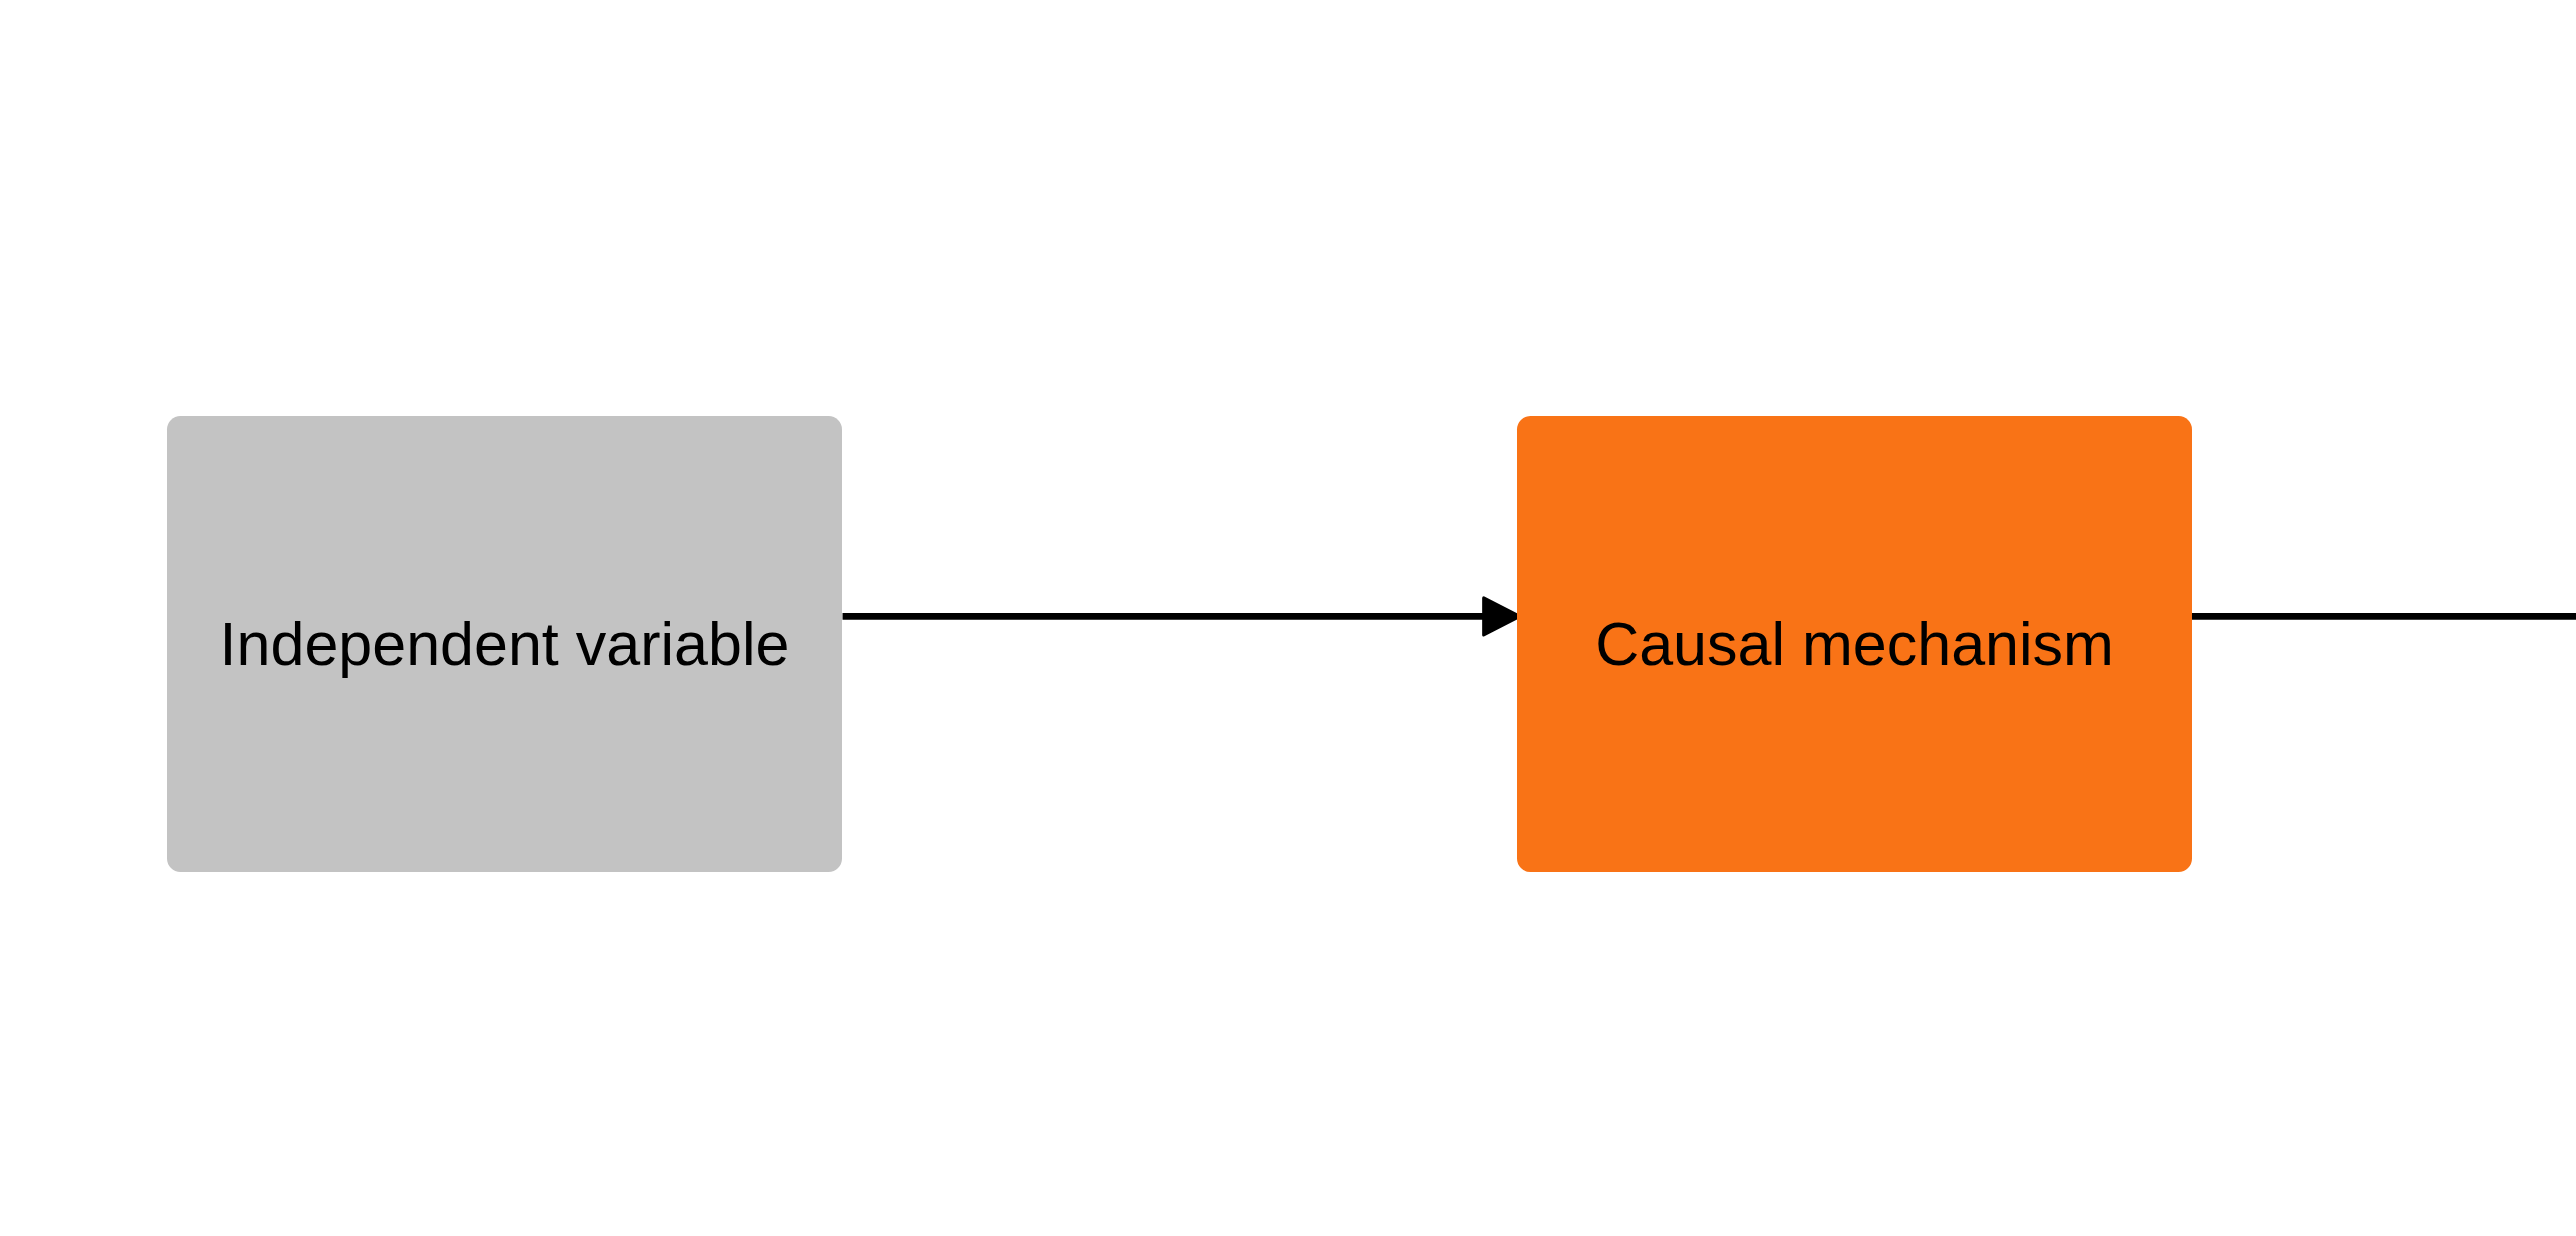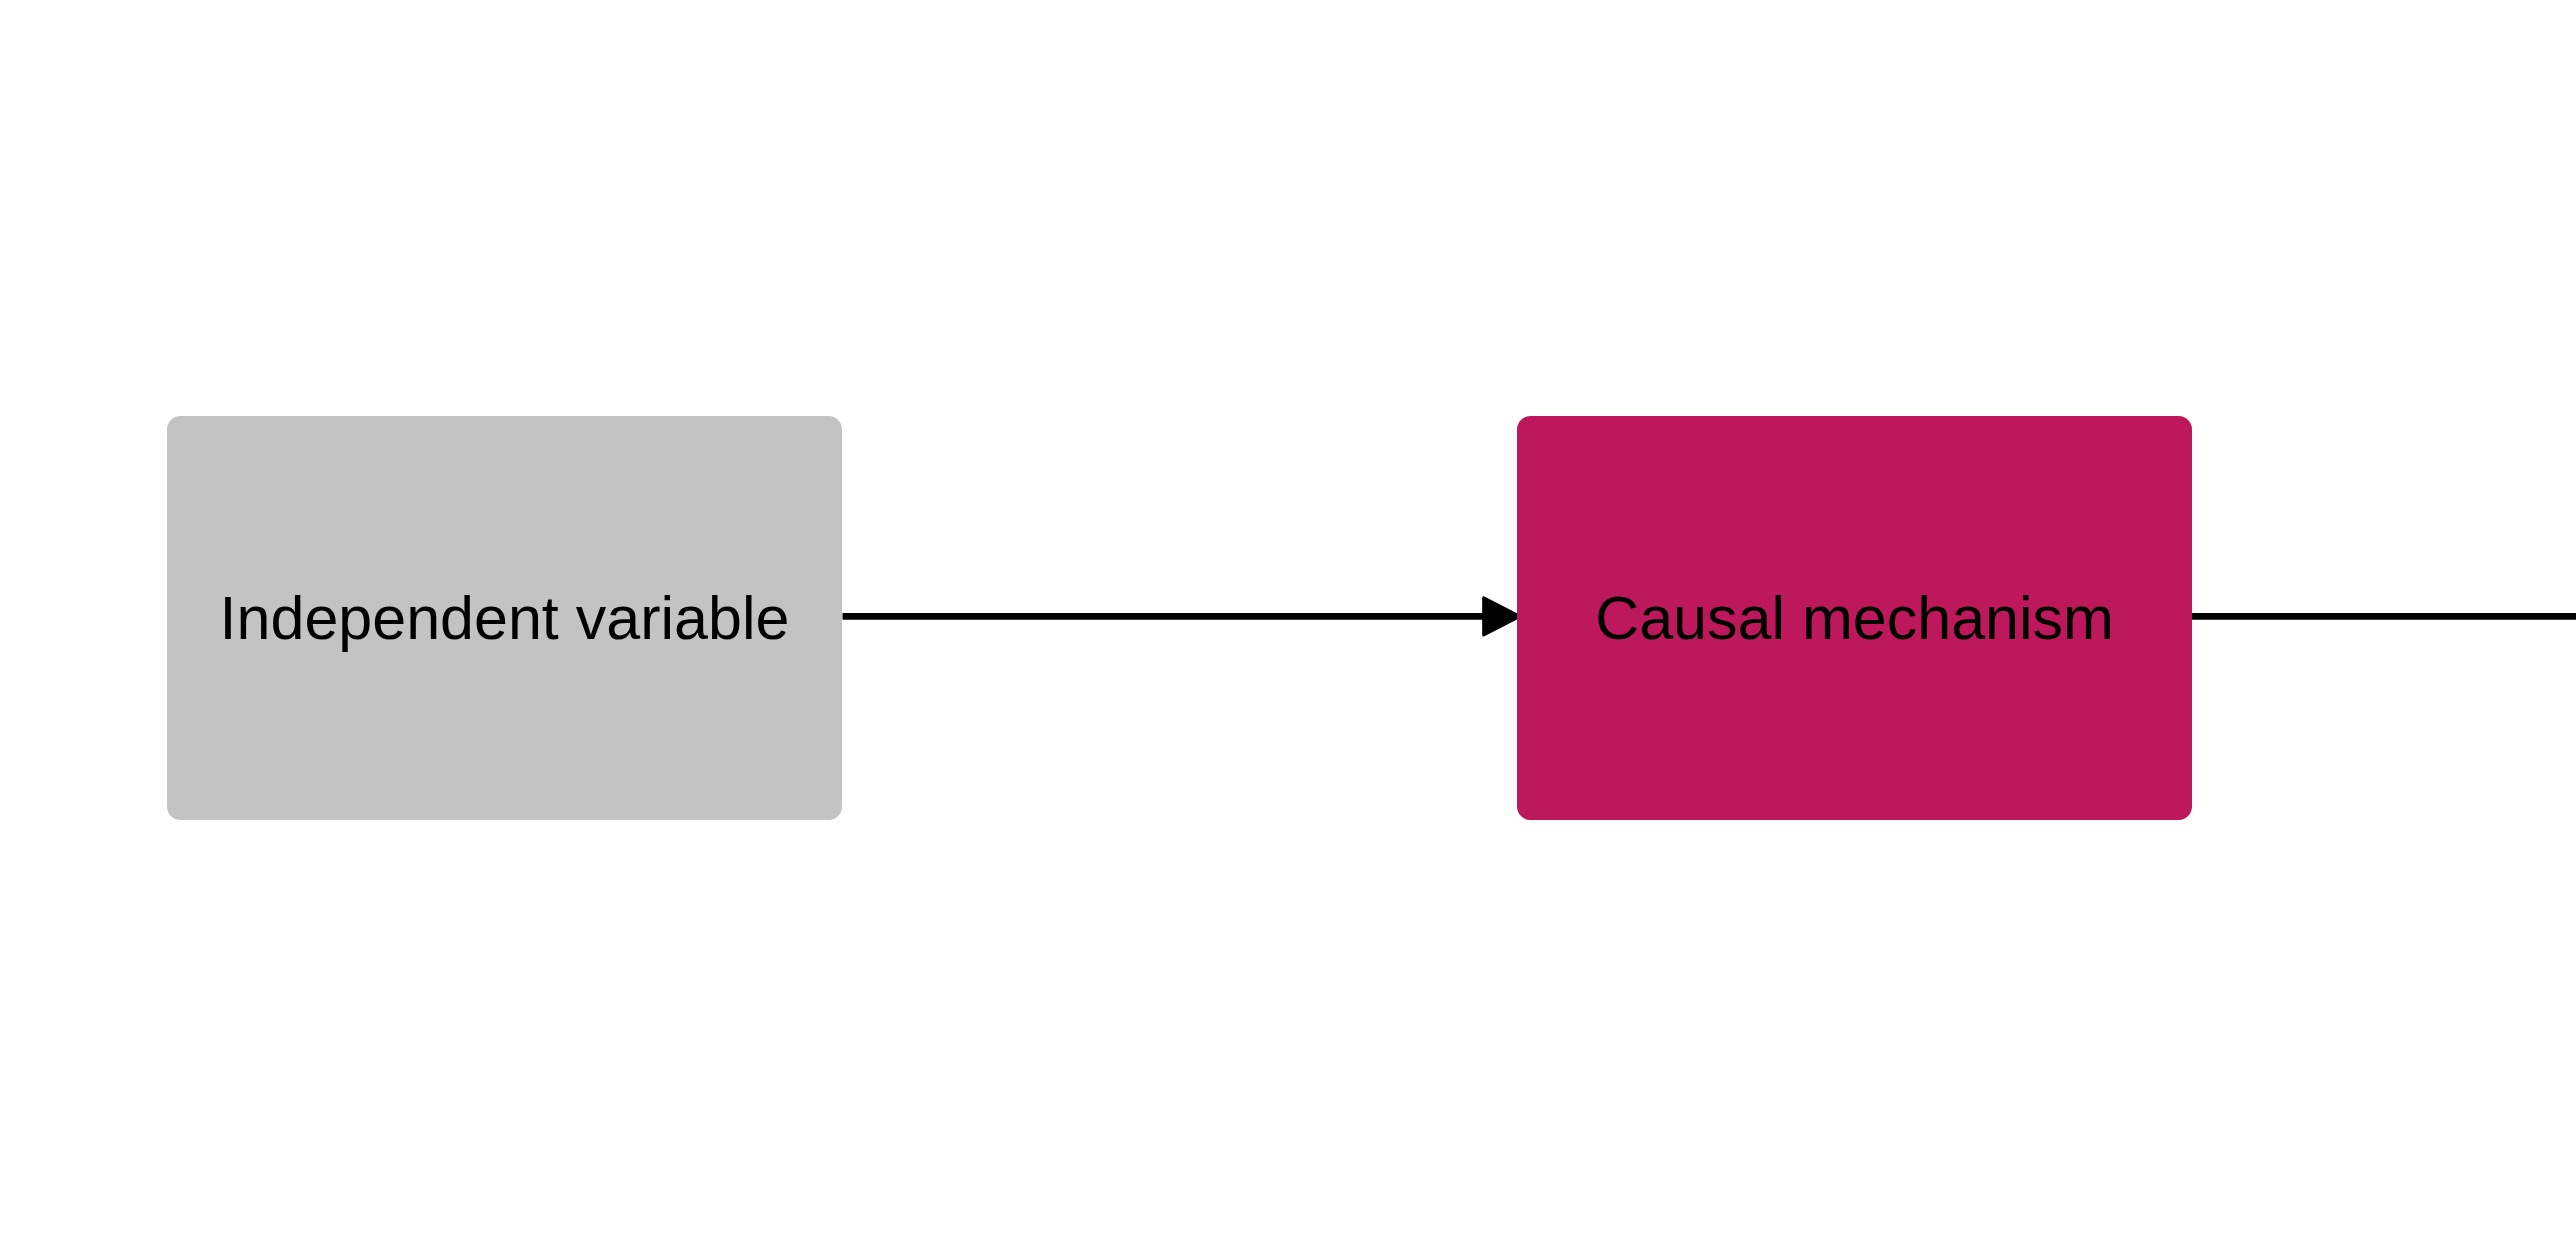--- a/index.html
+++ b/index.html
@@ -14,40 +14,40 @@
   #canvas {
     position: relative;
     width: 3709px;
     height: 1236px;
     background: #ffffff;
     overflow: hidden;
   }
   .node {
     position: absolute;
     top: 416px;
-    height: 404px;
+    height: 456px;
     width: 675px;
     border-radius: 13.4px;
     display: flex;
     align-items: center;
     justify-content: center;
     box-sizing: border-box;
   }
   .node-label {
     font-family: "Liberation Sans", sans-serif;
     font-size: 61px;
     line-height: 1;
     color: #000000;
     letter-spacing: 0px;
     white-space: nowrap;
     text-align: center;
     user-select: none;
   }
   #node-independent { left: 167px;  background: #c3c3c3; }
-  #node-mechanism   { left: 1517px; background: #be185d; }
+  #node-mechanism   { left: 1517px; background: #f97316; }
 
   .edge-svg {
     position: absolute;
     top: 0;
     left: 0;
     width: 3709px;
     height: 1236px;
     pointer-events: none;
     overflow: visible;
   }

